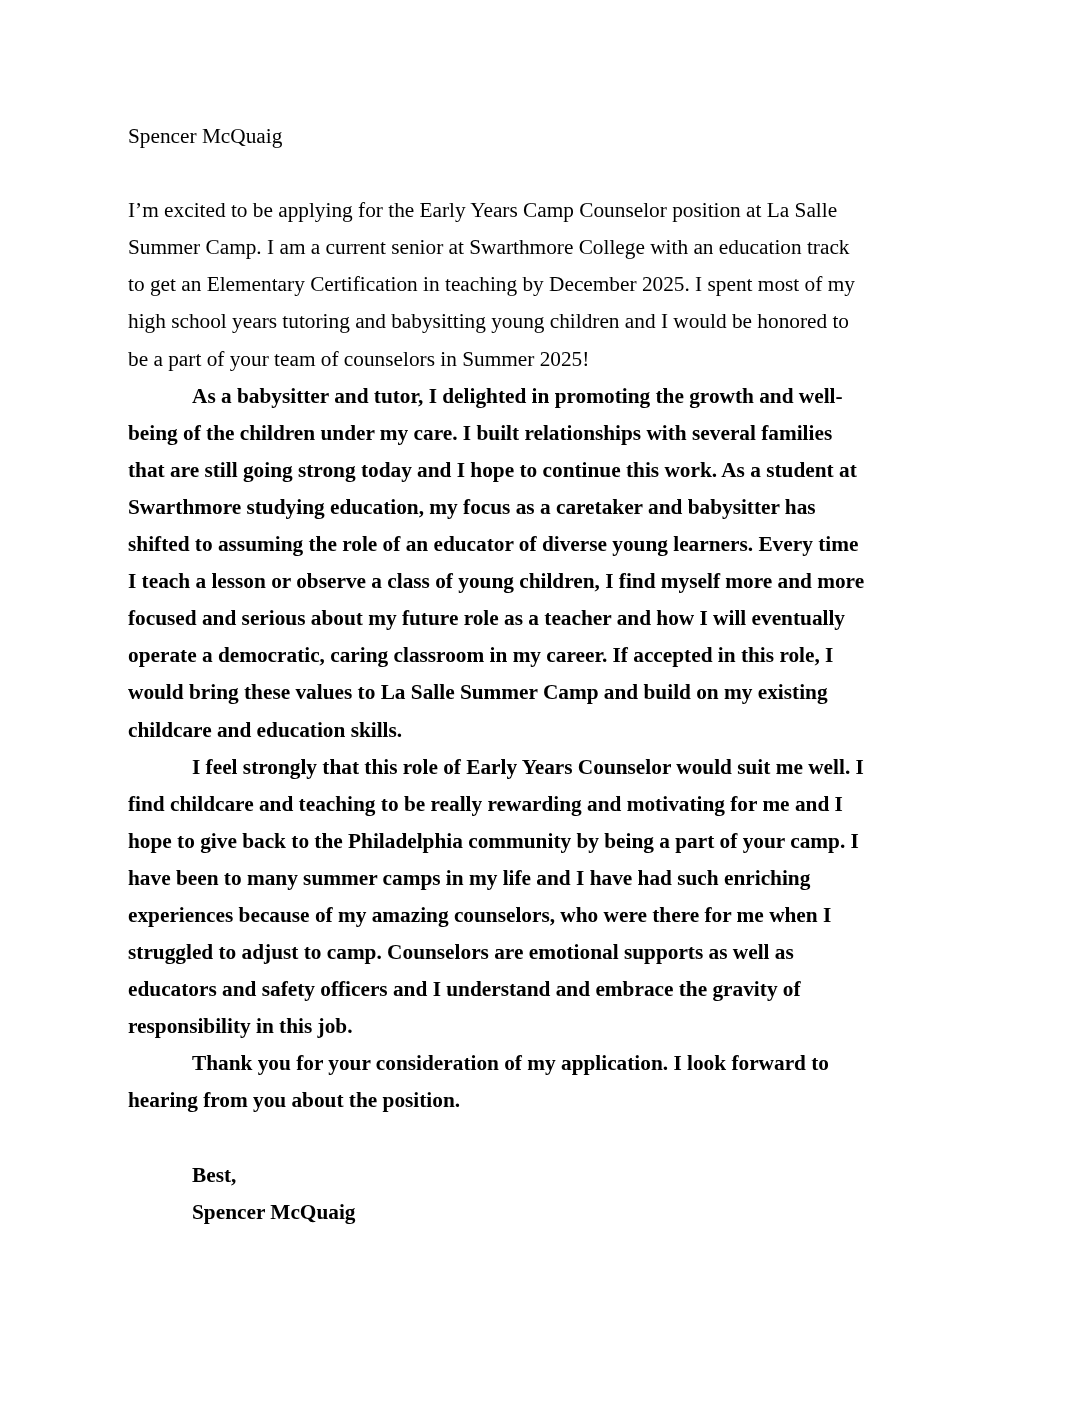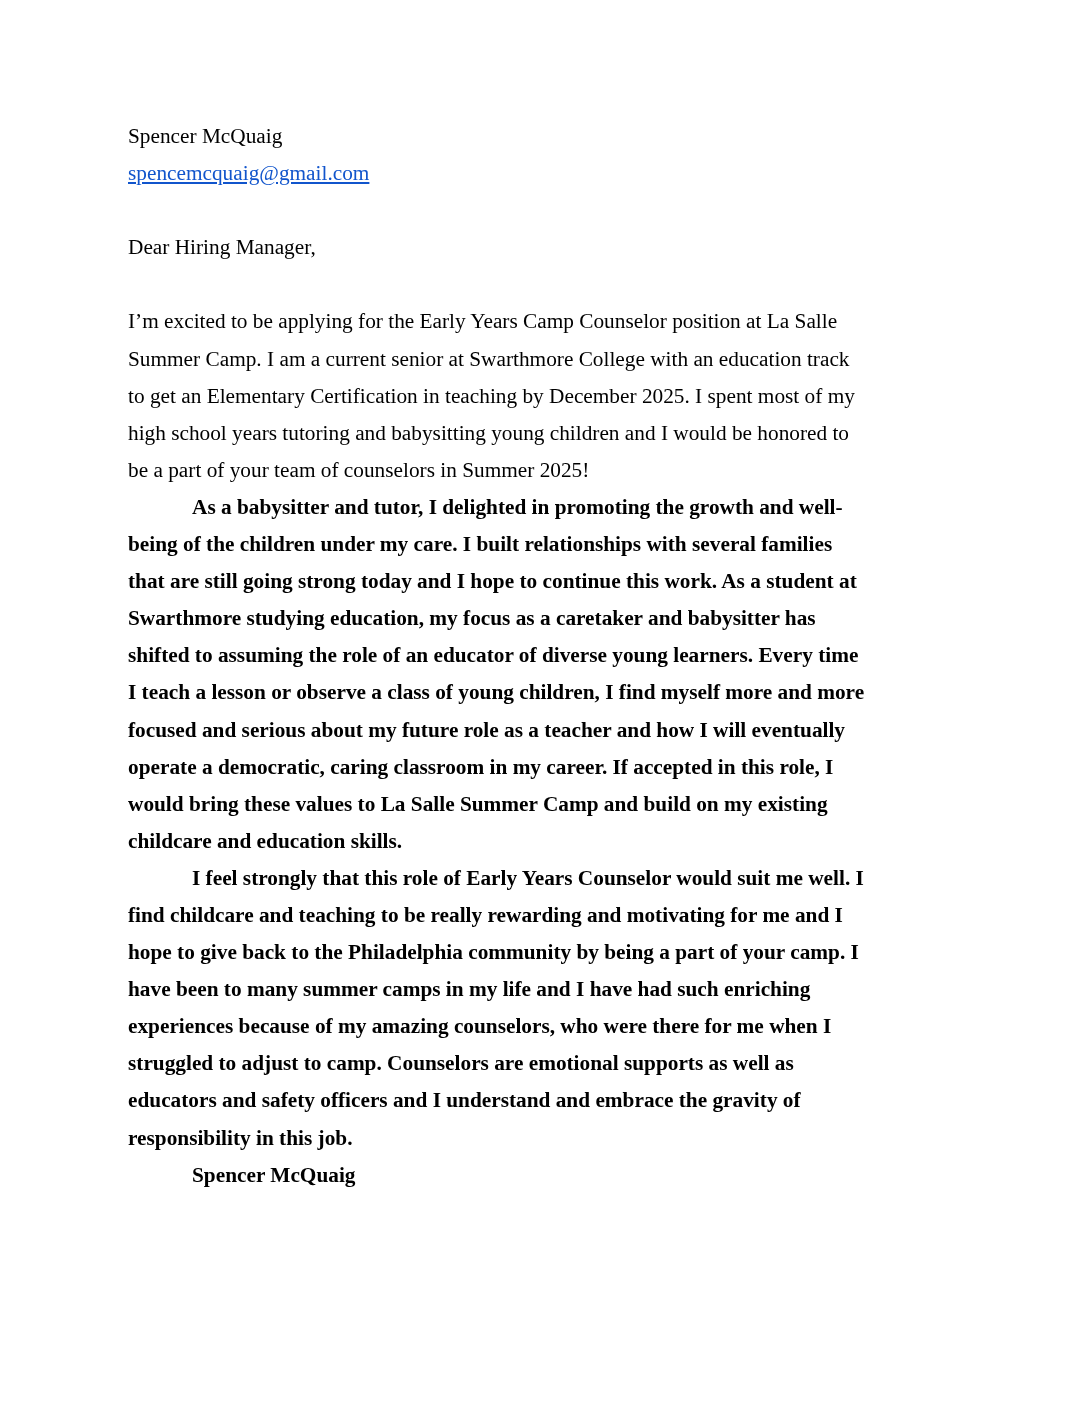--- a/index.html
+++ b/index.html
@@ -40,28 +40,28 @@
     cursor: pointer;
   }
 </style>
 </head>
 <body>
 
 <div class="page">
 
   <header>
     <p>Spencer McQuaig</p>
-    <p><a class="email-link">spencemcquaig@gmail.com</a></p>
   </header>
 
-  <p class="gap-above">Dear Hiring Manager,</p>
 
   <section>
     <p class="gap-above">I’m excited to be applying for the Early Years Camp Counselor position at La Salle Summer Camp. I am a current senior at Swarthmore College with an education track to get an Elementary Certification in teaching by December 2025. I spent most of my high school years tutoring and babysitting young children and I would be honored to be a part of your team of counselors in Summer 2025!</p>
     <p class="indent">As a babysitter and tutor, I delighted in promoting the growth and well-being of the children under my care. I built relationships with several families that are still going strong today and I hope to continue this work. As a student at Swarthmore studying education, my focus as a caretaker and babysitter has shifted to assuming the role of an educator of diverse young learners. Every time I teach a lesson or observe a class of young children, I find myself more and more focused and serious about my future role as a teacher and how I will eventually operate a democratic, caring classroom in my career. If accepted in this role, I would bring these values to La Salle Summer Camp and build on my existing childcare and education skills.</p>
     <p class="indent">I feel strongly that this role of Early Years Counselor would suit me well. I find childcare and teaching to be really rewarding and motivating for me and I hope to give back to the Philadelphia community by being a part of your camp. I have been to many summer camps in my life and I have had such enriching experiences because of my amazing counselors, who were there for me when I struggled to adjust to camp. Counselors are emotional supports as well as educators and safety officers and I understand and embrace the gravity of responsibility in this job.</p>
+    <p class="indent">Thank you for your consideration of my application. I look forward to hearing from you about the position.</p>
   </section>
 
   <footer>
+    <p class="gap-above indent">Best,</p>
     <p class="indent">Spencer McQuaig</p>
   </footer>
 
 </div>
 
 </body></html>

